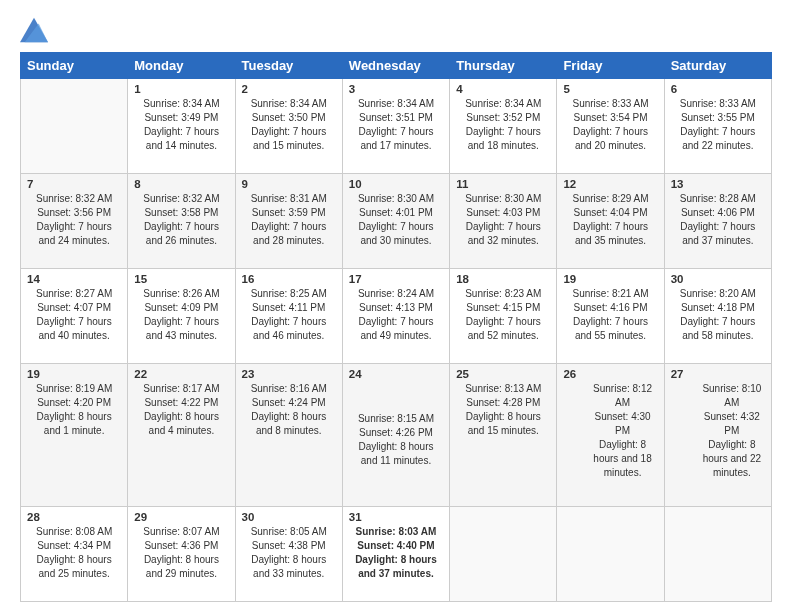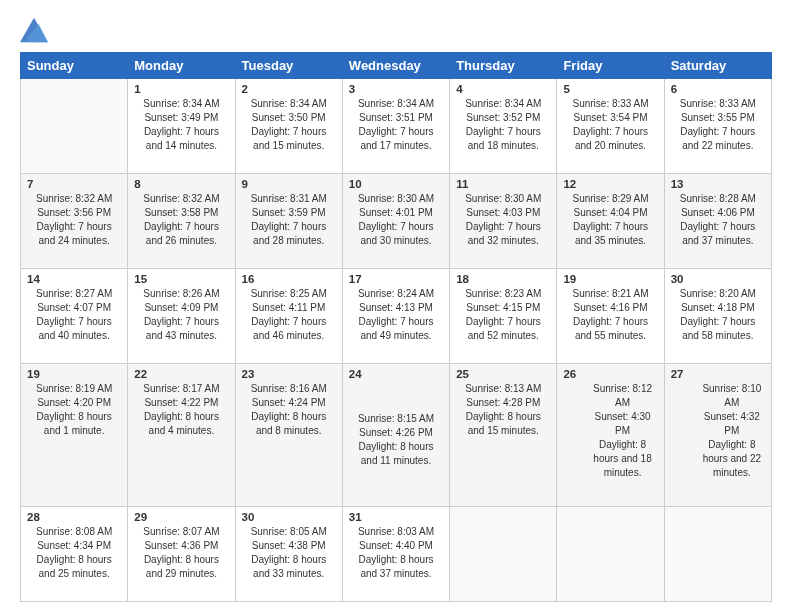--- a/index.html
+++ b/index.html
@@ -326,21 +326,21 @@
 Daylight: 8 hours and 29 minutes.</div>
           </td>
           <td>
             <span class="day-num">30</span>
             <div class="day-info" style="white-space: pre-line;">Sunrise: 8:05 AM
 Sunset: 4:38 PM
 Daylight: 8 hours and 33 minutes.</div>
           </td>
           <td>
             <span class="day-num">31</span>
-            <div class="day-info" style="white-space: pre-line;">Sunrise: 8:03 AM
+            <div class="day-info" style="white-space: pre-line; font-weight: bold;">Sunrise: 8:03 AM
 Sunset: 4:40 PM
 Daylight: 8 hours and 37 minutes.</div>
           </td>
           <td class="empty-cell"></td>
           <td class="empty-cell"></td>
           <td class="empty-cell"></td>
         </tr>
       </tbody>
   </table>
 </div>

